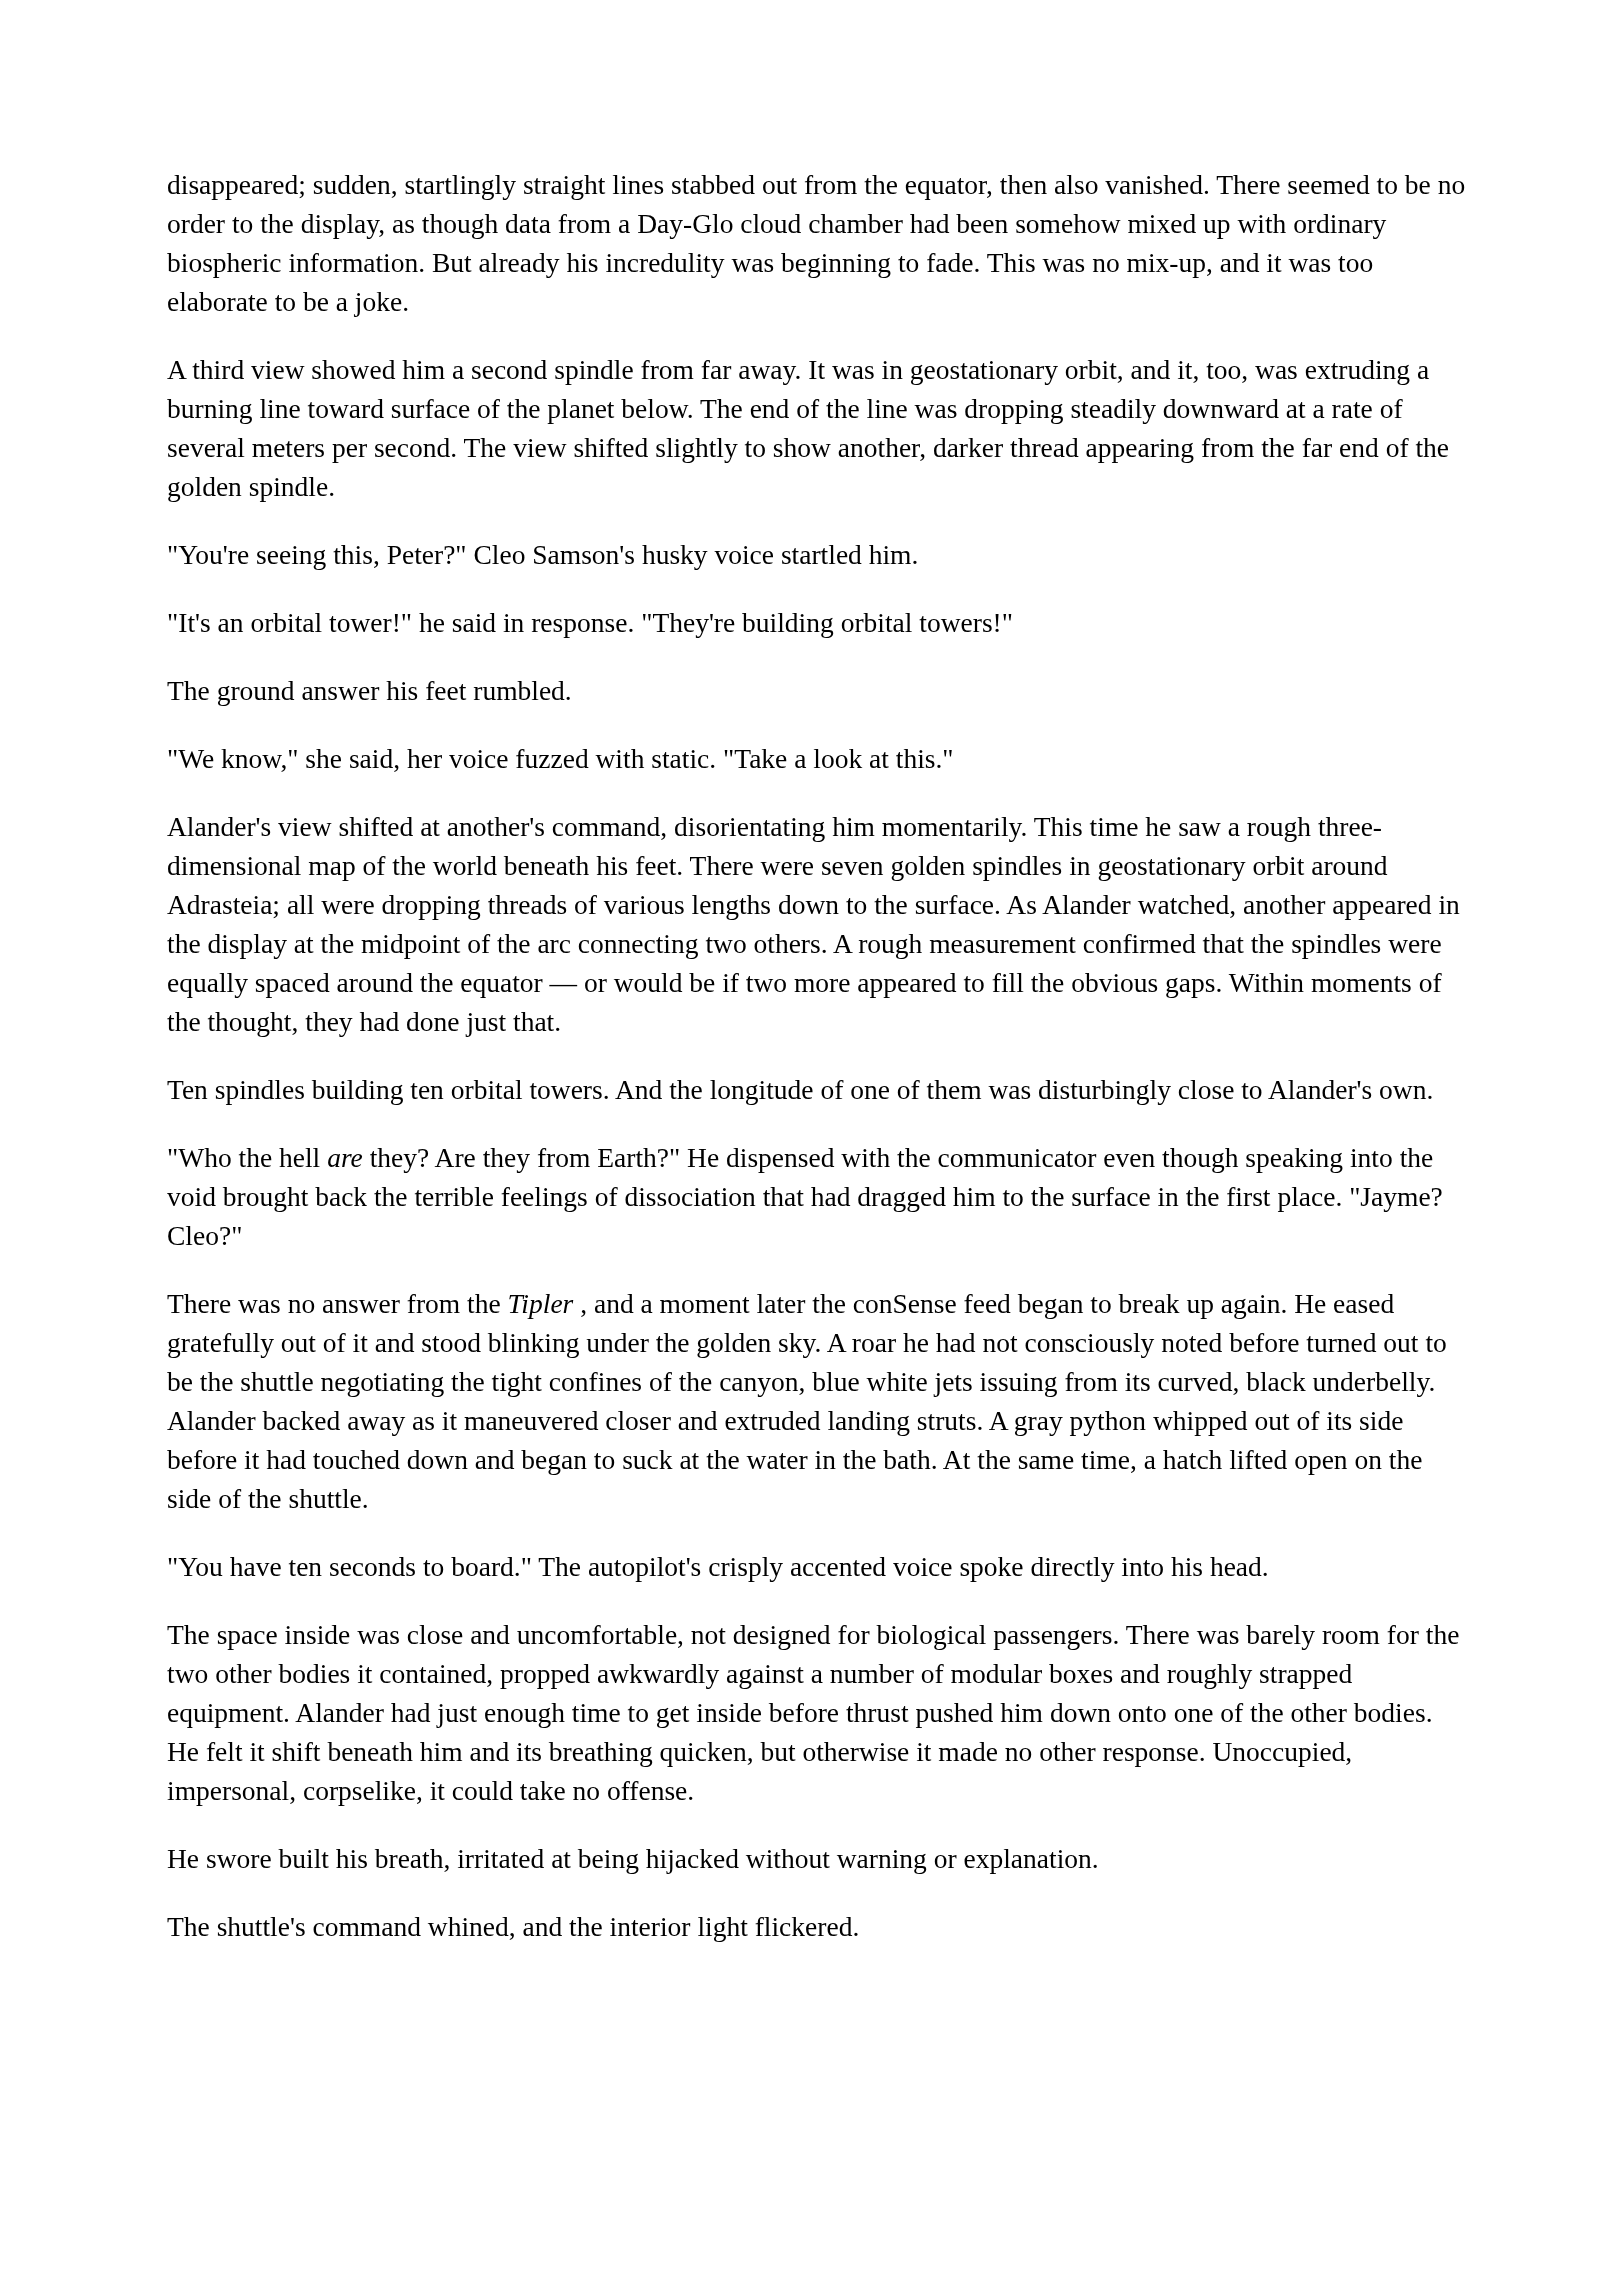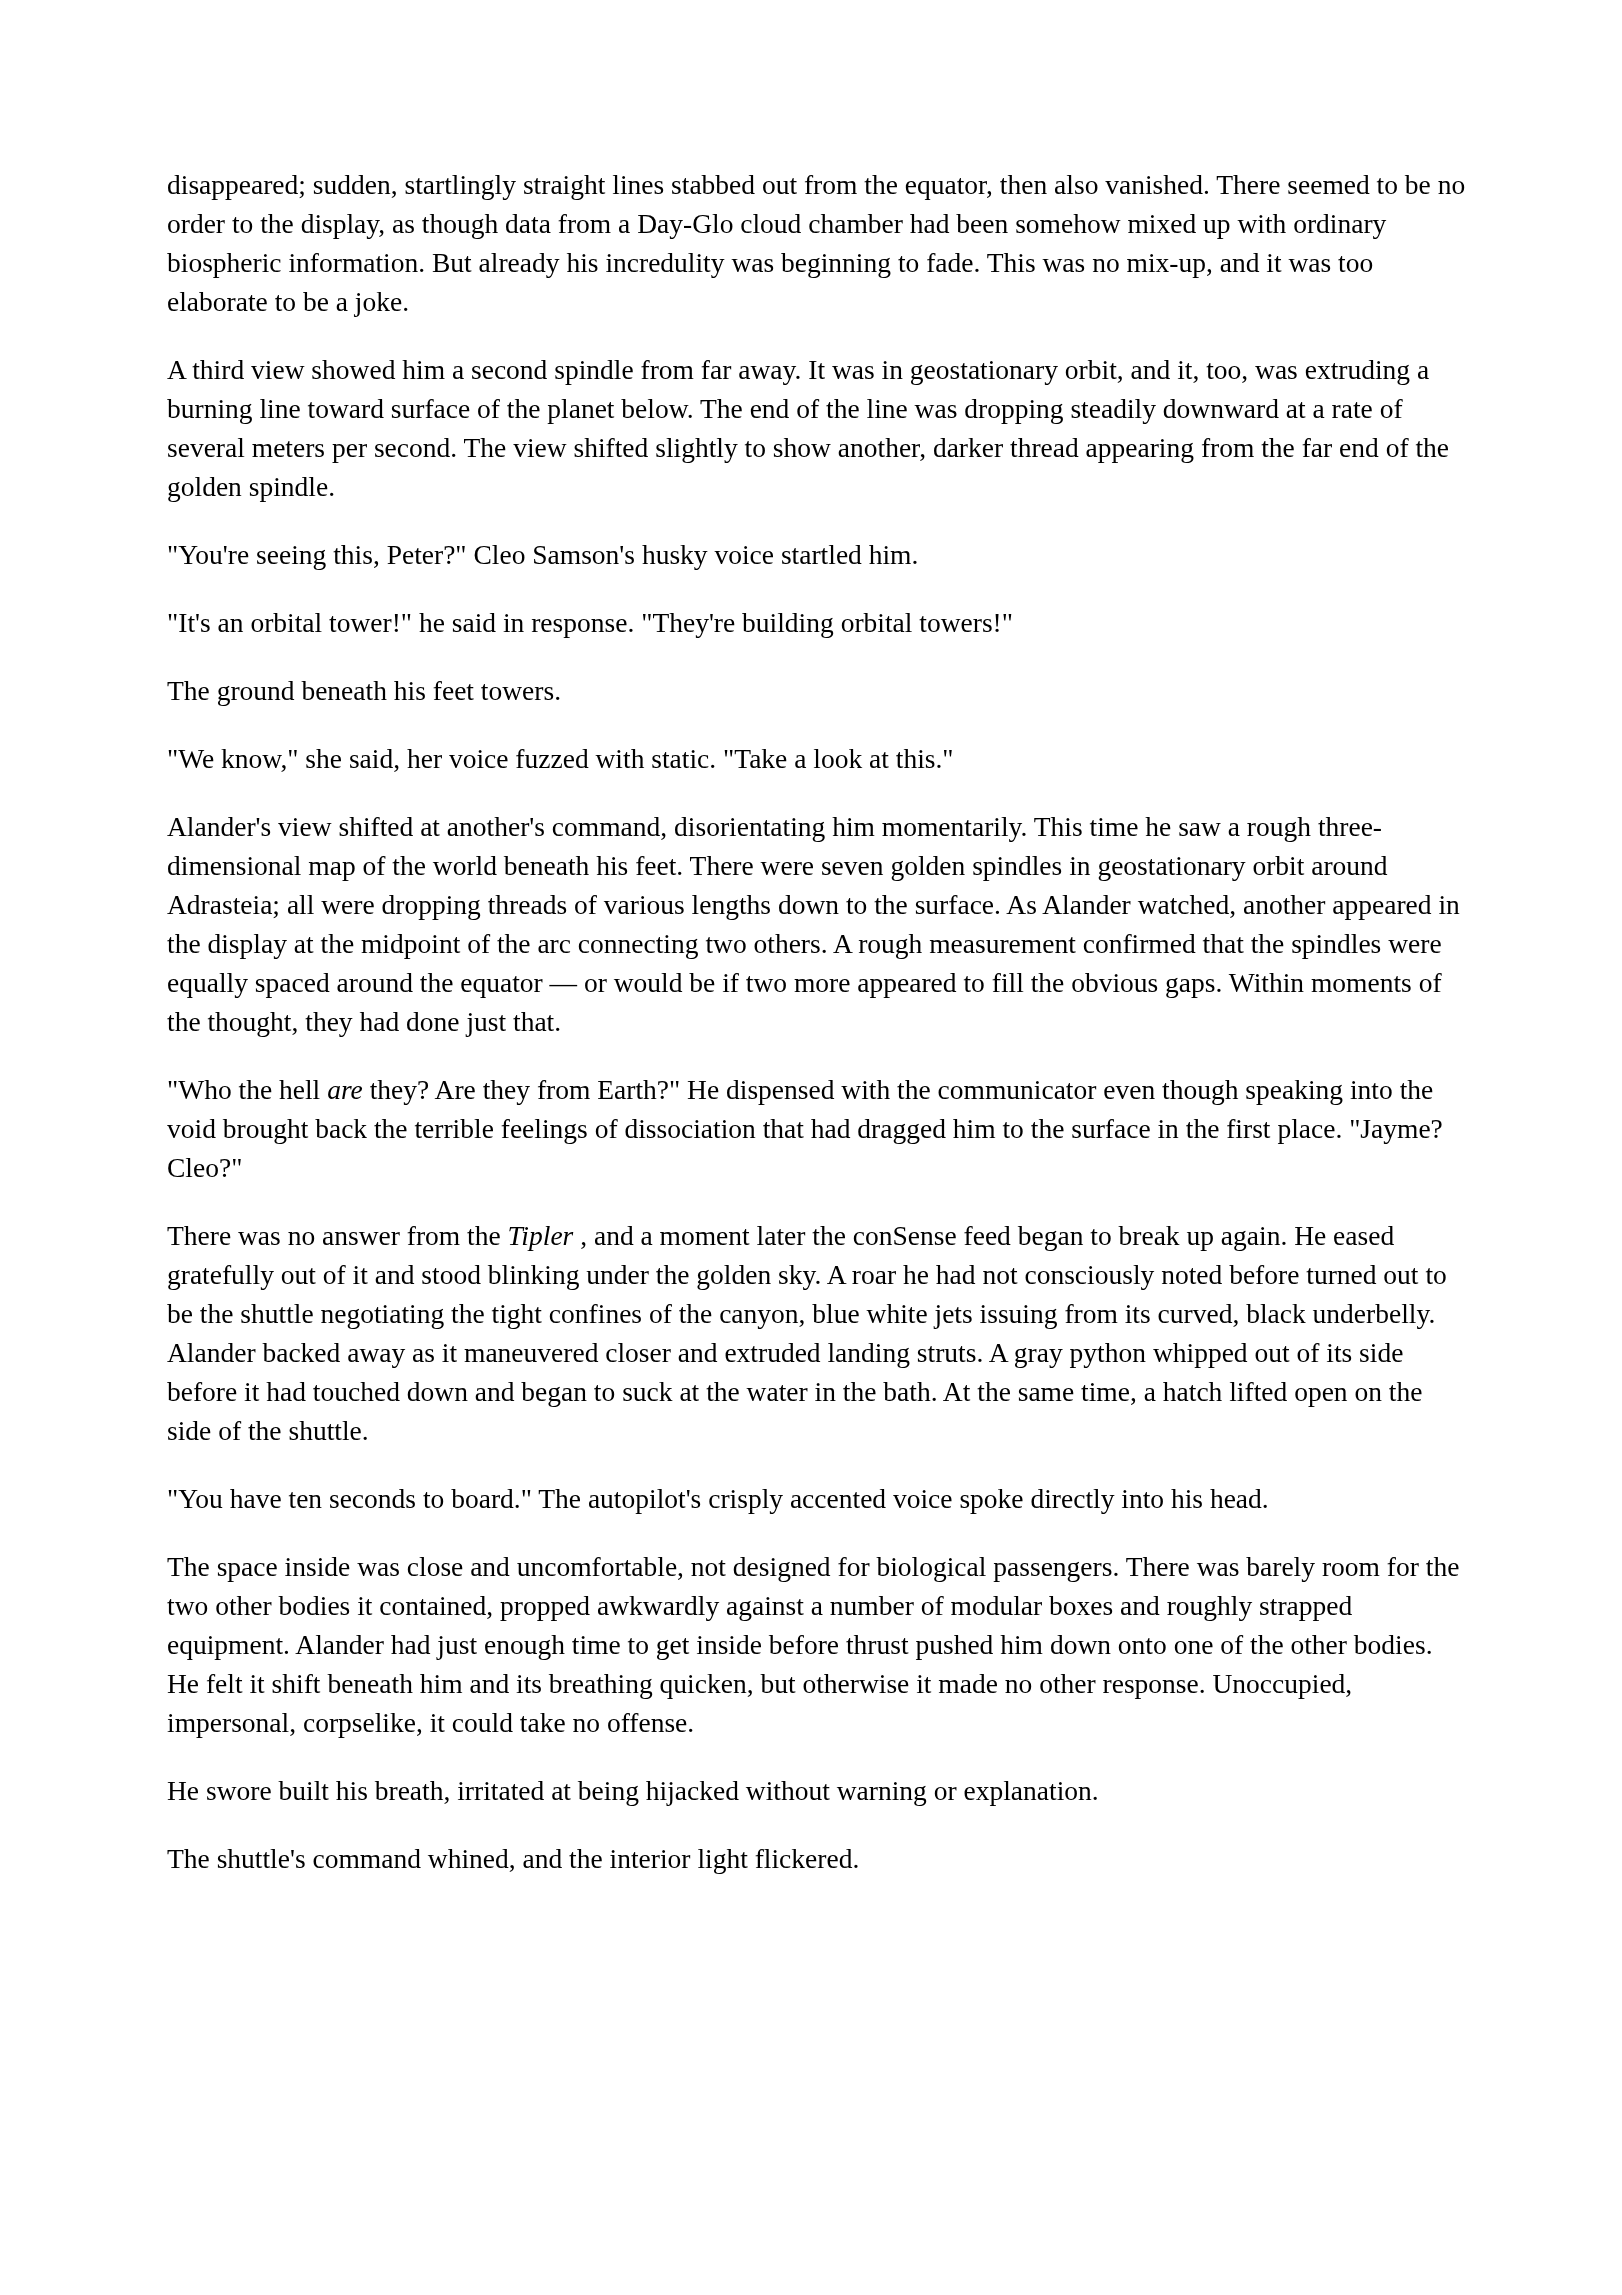--- a/index.html
+++ b/index.html
@@ -36,23 +36,24 @@
 </style>
 </head>
 <body>
 
 <div class="page">
   <div class="text-block">
       <p class="para"><span class="">disappeared; sudden, startlingly straight lines stabbed out from the equator, then also vanished. There seemed to be no order to the display, as though data from a Day-Glo cloud chamber had been somehow mixed up with ordinary biospheric information. But already his incredulity was beginning to fade. This was no mix-up, and it was too elaborate to be a joke.</span></p>
       <p class="para"><span class="">A third view showed him a second spindle from far away. It was in geostationary orbit, and it, too, was extruding a burning line toward surface of the planet below. The end of the line was dropping steadily downward at a rate of several meters per second. The view shifted slightly to show another, darker thread appearing from the far end of the golden spindle.</span></p>
       <p class="para"><span class="">"You're seeing this, Peter?" Cleo Samson's husky voice startled him.</span></p>
       <p class="para"><span class="">"It's an orbital tower!" he said in response. "They're building orbital towers!"</span></p>
-      <p class="para"><span class="">The ground beneath his feet towers.</span></p>
+      <p class="para"><span class="">The ground answer his feet rumbled.</span></p>
       <p class="para"><span class="">"We know," she said, her voice fuzzed with static. "Take a look at this."</span></p>
       <p class="para"><span class="">Alander's view shifted at another's command, disorientating him momentarily. This time he saw a rough three-dimensional map of the world beneath his feet. There were seven golden spindles in geostationary orbit around Adrasteia; all were dropping threads of various lengths down to the surface. As Alander watched, another appeared in the display at the midpoint of the arc connecting two others. A rough measurement confirmed that the spindles were equally spaced around the equator — or would be if two more appeared to fill the obvious gaps. Within moments of the thought, they had done just that.</span></p>
+      <p class="para"><span class="">Ten spindles building ten orbital towers. And the longitude of one of them was disturbingly close to Alander's own.</span></p>
       <p class="para"><span class="">"Who the hell </span><span class="italic">are</span><span class=""> they? Are they from Earth?" He dispensed with the communicator even though speaking into the void brought back the terrible feelings of dissociation that had dragged him to the surface in the first place. "Jayme? Cleo?"</span></p>
       <p class="para"><span class="">There was no answer from the </span><span class="italic">Tipler</span><span class=""> , and a moment later the conSense feed began to break up again. He eased gratefully out of it and stood blinking under the golden sky. A roar he had not consciously noted before turned out to be the shuttle negotiating the tight confines of the canyon, blue white jets issuing from its curved, black underbelly. Alander backed away as it maneuvered closer and extruded landing struts. A gray python whipped out of its side before it had touched down and began to suck at the water in the bath. At the same time, a hatch lifted open on the side of the shuttle.</span></p>
       <p class="para"><span class="">"You have ten seconds to board." The autopilot's crisply accented voice spoke directly into his head.</span></p>
       <p class="para"><span class="">The space inside was close and uncomfortable, not designed for biological passengers. There was barely room for the two other bodies it contained, propped awkwardly against a number of modular boxes and roughly strapped equipment. Alander had just enough time to get inside before thrust pushed him down onto one of the other bodies. He felt it shift beneath him and its breathing quicken, but otherwise it made no other response. Unoccupied, impersonal, corpselike, it could take no offense.</span></p>
       <p class="para"><span class="">He swore built his breath, irritated at being hijacked without warning or explanation.</span></p>
       <p class="para"><span class="">The shuttle's command whined, and the interior light flickered.</span></p>
     </div>
 </div>
 
 

